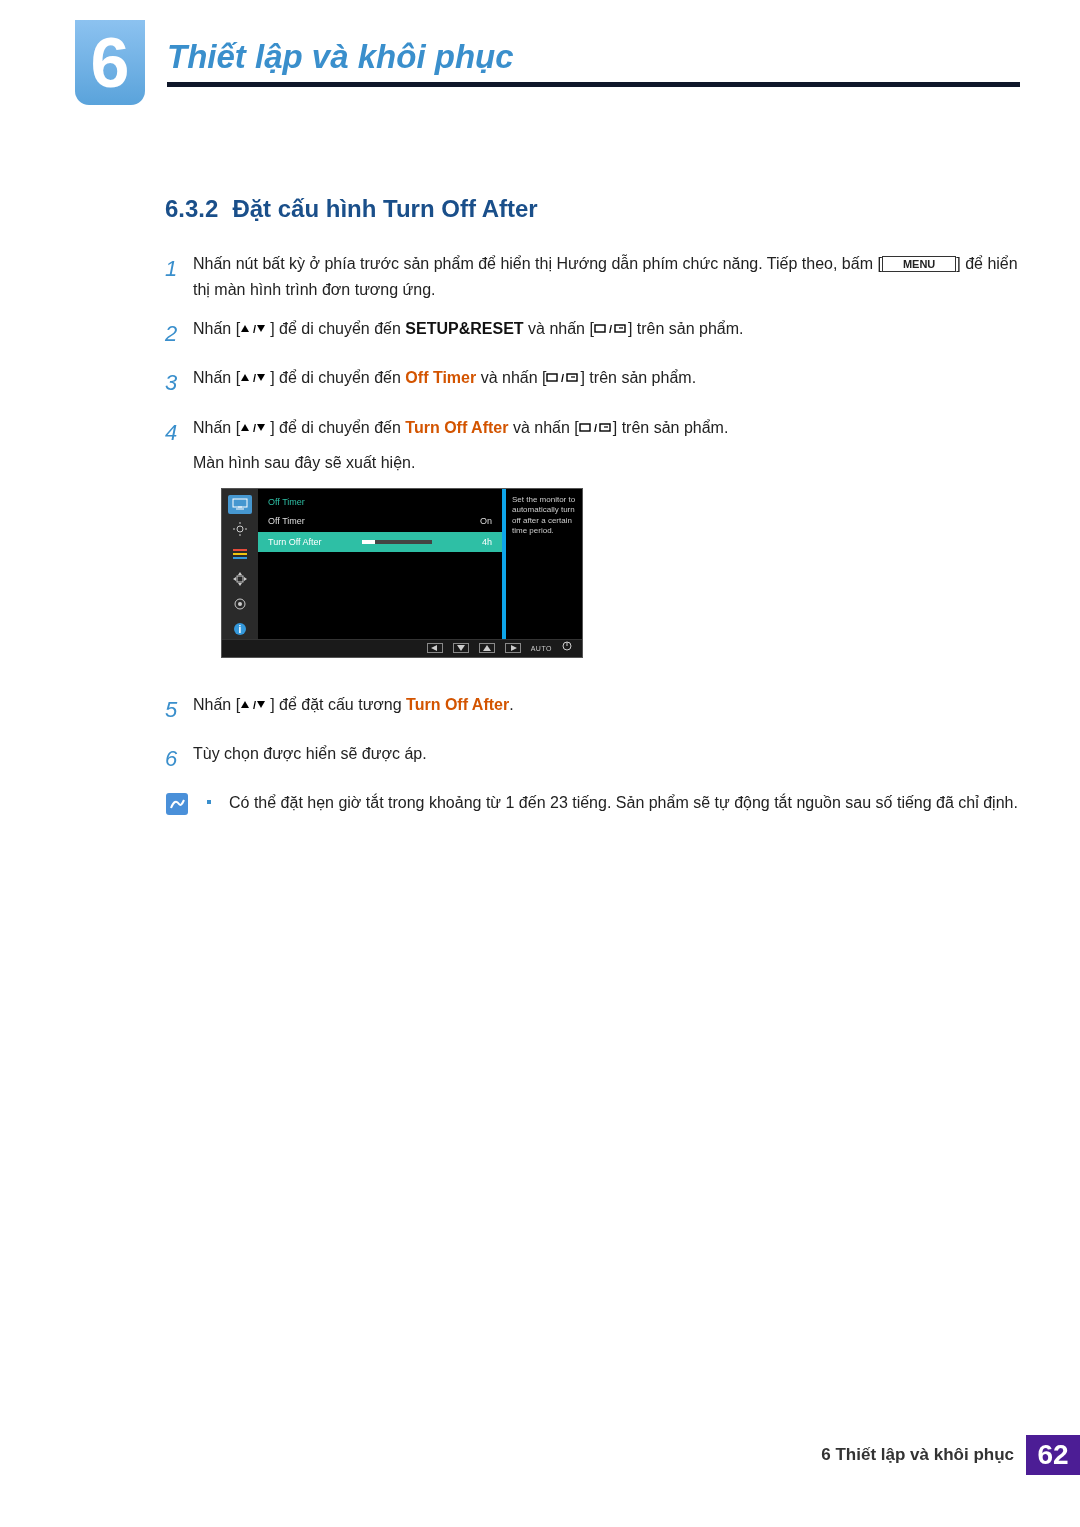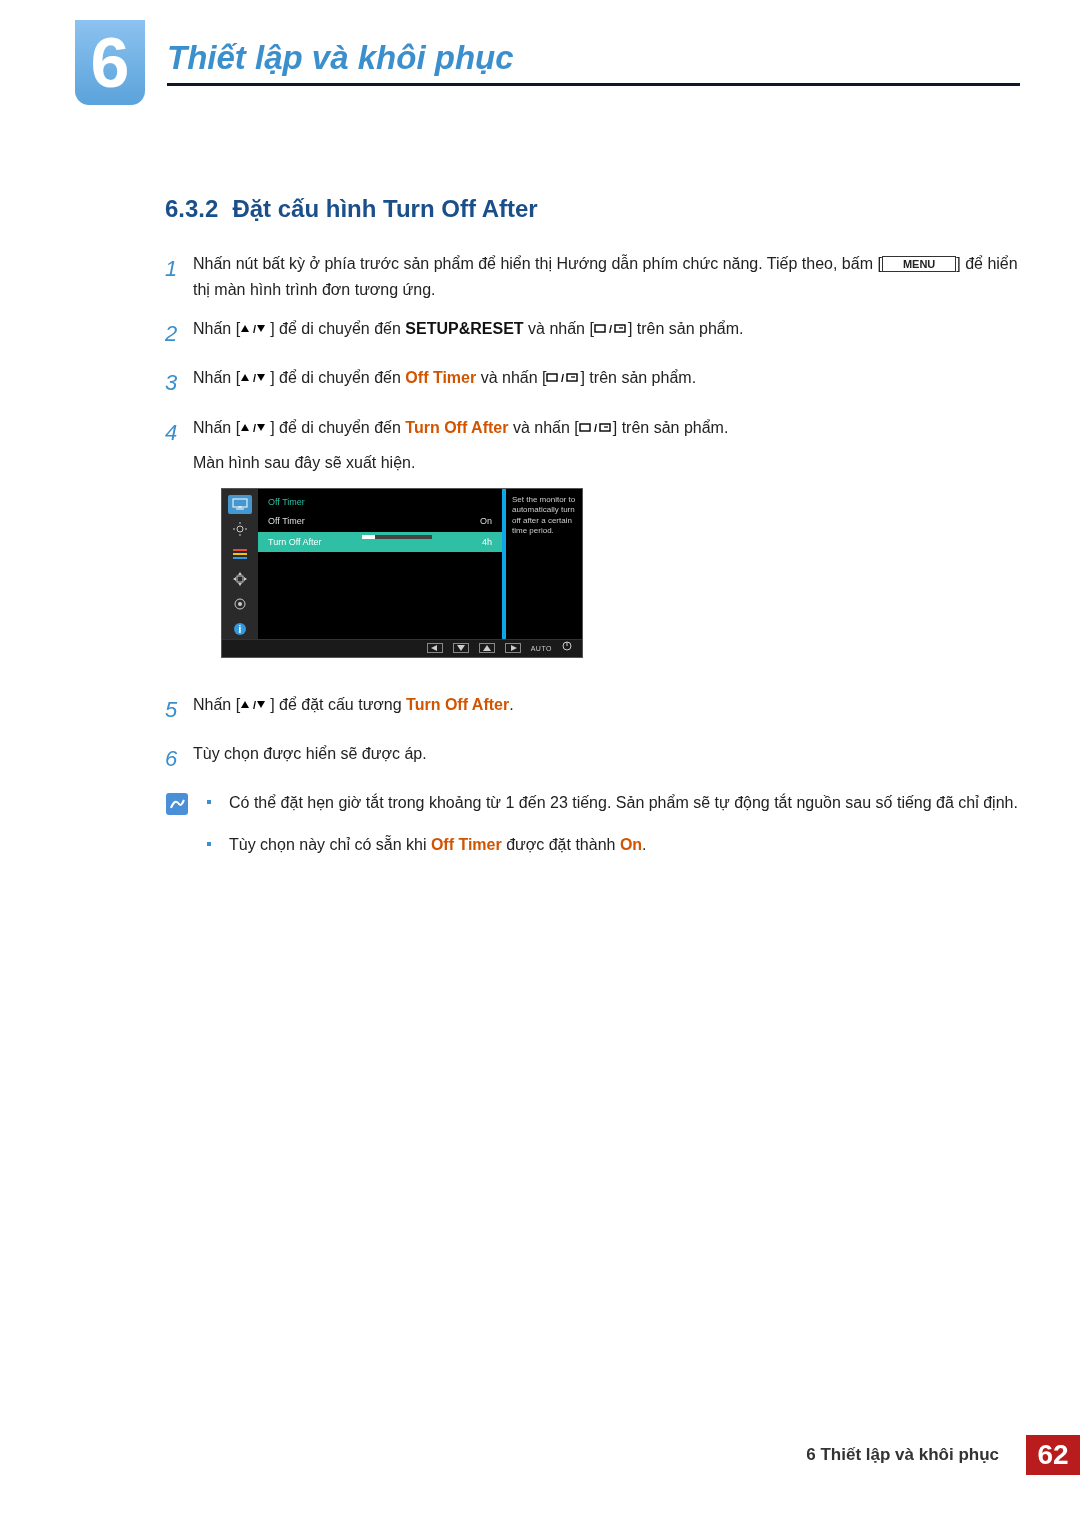--- a/index.html
+++ b/index.html
@@ -26,21 +26,21 @@
     display: flex;
     align-items: center;
     justify-content: center;
     margin-right: 22px;
   }
   .chapter-title {
     color: #3a8fcc;
     font-size: 33px;
     font-weight: bold;
     font-style: italic;
-    border-bottom: 3px solid #0f172a;
+    border-bottom: 5px solid #0f172a;
     padding-bottom: 6px;
     flex: 1;
     margin-right: 60px;
   }
   .content {
     padding: 80px 60px 0 165px;
   }
   .sub-heading {
     color: #1a4f8a;
     font-size: 24px;
@@ -114,28 +114,28 @@
   }
   .note-icon {
     width: 24px; height: 24px; flex-shrink:0; margin-right: 18px; margin-top:2px;
   }
   .note-list { list-style:none; flex:1; }
   .note-list li { position:relative; padding-left: 22px; margin-bottom: 16px; line-height:1.6; }
   .note-list li::before {
     content:''; position:absolute; left:0; top:10px; width:4px; height:4px; background:#3a8fcc;
   }
   .footer {
-    position: absolute; bottom: 52px; right: 0; display:flex; align-items:center;gap:15px;
+    position: absolute; bottom: 52px; right: 0; display:flex; align-items:center;
   }
   .footer-text { color:#333; font-weight:bold; font-size:17px; margin-right:12px; }
   .footer-page {
-    background:#b91c1c; color:#fff; font-size:28px; font-weight:bold;
+    background:#4c1d95; color:#fff; font-size:28px; font-weight:bold;
     width:54px; height:40px; display:flex; align-items:center; justify-content:center;
   }
-  .sel-mid{display:flex;gap:44px;}
+  .sel-mid{display:flex;align-items:center;gap:44px;}
 </style>
 </head>
 <body>
 
 <div class="header">
   <div class="chapter-tab">6</div>
   <div class="chapter-title">Thiết lập và khôi phục</div>
 </div>
 
 <div class="content">
@@ -311,23 +311,20 @@
 
   <div class="note-block">
     <div class="note-icon">
       <svg width="24" height="24">
           <rect x="1" y="1" width="22" height="22" rx="3" fill="#4a90d9"></rect>
           <path d="M6 16 Q10 6 14 12 Q16 15 19 8" stroke="#fff" stroke-width="2" fill="none"></path>
         </svg>
     </div>
     <ul class="note-list">
       <li>Có thể đặt hẹn giờ tắt trong khoảng từ 1 đến 23 tiếng. Sản phẩm sẽ tự động tắt nguồn sau số tiếng đã chỉ định.</li>
-      <li>
-        <span>Tùy chọn này chỉ có sẵn khi </span><span class="bold-orange">Off Timer</span><span> được đặt thành </span><span class="bold-orange">On</span><span>.</span>
-      </li>
     </ul>
   </div>
 </div>
 
 <div class="footer">
   <span class="footer-text">6 Thiết lập và khôi phục</span>
   <span class="footer-page">62</span>
 </div>
 
 </body></html>

